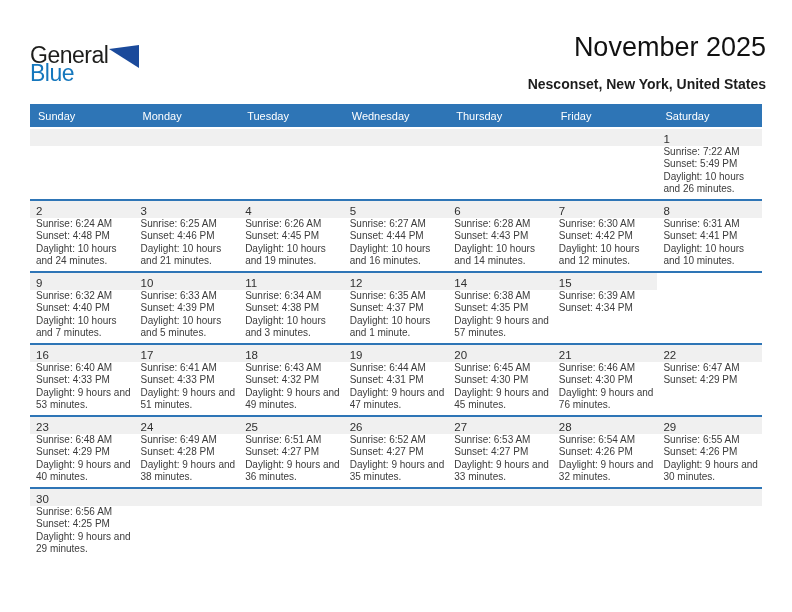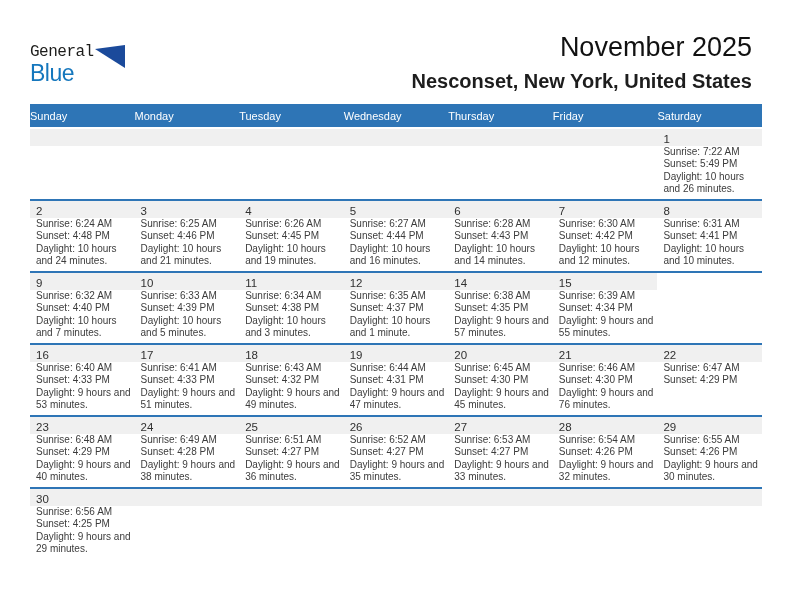--- a/index.html
+++ b/index.html
@@ -3,34 +3,34 @@
 <meta charset="utf-8">
 <style>
   html,body{margin:0;padding:0;background:#ffffff;}
   .page{
     position:relative;width:792px;height:612px;background:#ffffff;overflow:hidden;
     font-family:"Liberation Sans",sans-serif;
   }
   
   .logo{position:absolute;left:30px;top:44px;width:140px;cursor:pointer;}
   .logo-top{display:flex;align-items:flex-start;line-height:1;}
-  .logo-general{font-size:16px;color:#1d1d1b;letter-spacing:-0.5px;font-family:Liberation Mono, monospace;}
+  .logo-general{font-size:23px;color:#1d1d1b;letter-spacing:-0.5px;}
   .logo-tri{margin-left:1px;margin-top:1px;}
   .logo-blue{font-size:23px;color:#1577bd;letter-spacing:-0.5px;margin-top:-7px;line-height:1;}
   
-  .title-block{position:absolute;right:40px;top:33px;text-align:right;}
+  .title-block{position:absolute;right:26px;top:33px;text-align:right;}
   .cal-title{font-size:27px;color:#111111;font-weight:400;line-height:1.1;}
-  .cal-subtitle{font-size:20px;color:#1d1d1d;font-weight:700;margin-top:7px;}
+  .cal-subtitle{font-size:14px;color:#1d1d1d;font-weight:700;margin-top:13px;}
   
   .calendar{position:absolute;left:30px;top:104px;width:732px;}
   .weekday-row{
     display:grid;grid-template-columns:repeat(7,1fr);
     background:#2e75b6;height:23px;align-items:center;
   }
-  .weekday-cell{color:#ffffff;font-size:11px;}
+  .weekday-cell{color:#ffffff;font-size:11px;padding-left:8px;}
   .weeks{margin-top:2px;}
   .week{display:grid;grid-template-columns:repeat(7,1fr);min-height:70px;}
   .week.bordered{border-bottom:2px solid #2e75b6;}
   .day-cell{overflow:hidden;}
   .day-band{height:17px;background:#f0f0f0;}
   .day-num{font-size:11.5px;color:#303030;line-height:18px;padding-left:6px;display:inline-block;}
   .cell-line{
     font-size:10px;line-height:12.4px;color:#3c3c3c;
     padding-left:6px;padding-right:3px;
   }
@@ -165,21 +165,20 @@
           <div class="day-cell">
             <div class="day-band"><span class="day-num">14</span></div>
             <div class="cell-line">Sunrise: 6:38 AM</div>
             <div class="cell-line">Sunset: 4:35 PM</div>
             <div class="cell-line">Daylight: 9 hours and 57 minutes.</div>
           </div>
           <div class="day-cell">
             <div class="day-band"><span class="day-num">15</span></div>
             <div class="cell-line">Sunrise: 6:39 AM</div>
             <div class="cell-line">Sunset: 4:34 PM</div>
-            <div class="cell-line">Daylight: 9 hours and 55 minutes.</div>
           </div>
         </div>
         <div class="week bordered">
           <div class="day-cell">
             <div class="day-band"><span class="day-num">16</span></div>
             <div class="cell-line">Sunrise: 6:40 AM</div>
             <div class="cell-line">Sunset: 4:33 PM</div>
             <div class="cell-line">Daylight: 9 hours and 53 minutes.</div>
           </div>
           <div class="day-cell">

